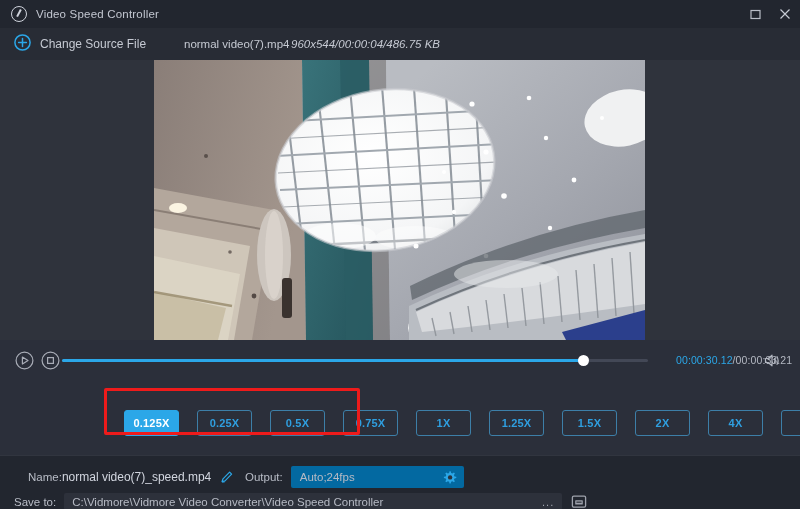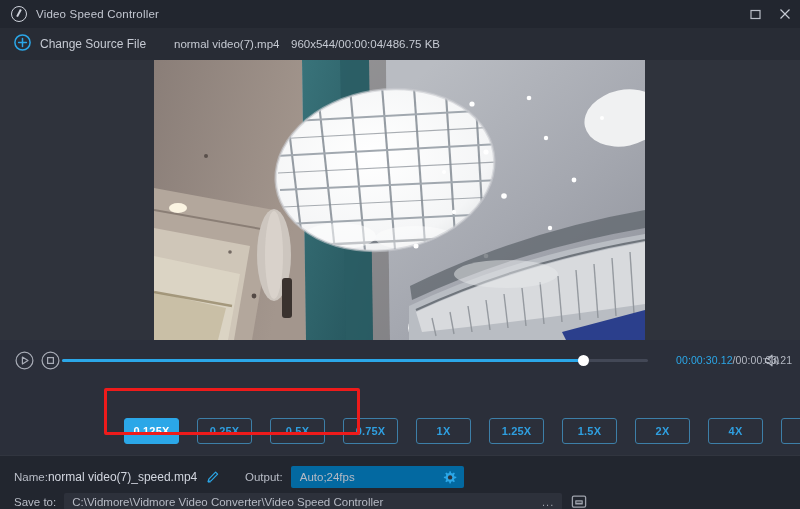--- a/index.html
+++ b/index.html
@@ -42,24 +42,24 @@
   .sourcebar {
     position:absolute; left:0; top:28px; width:800px; height:32px;
     background:#282c35;
     display:flex; align-items:center;
   }
   .plus-icon { margin-left:14px; flex:none; }
   .change-src {
     margin-left:9px; font-size:12px; color:#c6cad3;
   }
   .src-name {
-    position:absolute; left:174px; font-size:11.5px; color:#c6cad3;
+    position:absolute; left:184px; font-size:11.5px; color:#c6cad3;
   }
   .src-meta {
-    position:absolute; left:291px; font-size:11.5px; color:#c6cad3;
+    position:absolute; left:291px; font-size:11.5px; color:#c6cad3;font-style:italic;
   }
 
   
   .preview {
     position:absolute; left:0; top:60px; width:800px; height:280px;
     background:#2f333c;
   }
   .video {
     position:absolute; left:154px; top:0px; width:491px; height:280px;
     overflow:hidden; background:#6b6560;
@@ -101,21 +101,21 @@
   }
   .time-cur { color:#2ba7e8; }
   .time-sep, .time-total { color:#b4b8c2; }
   .vol-icon {
     position:absolute; left:764px; top:0; height:40px;
     display:flex; align-items:center;
   }
 
   
   .speedrow {
-    position:absolute; left:0; top:400px; width:800px; height:75px;
+    position:absolute; left:0; top:392px; width:800px; height:75px;
     background:#2b2f3a;
     padding-left:22px;
   }
   .speeds {
     position:absolute; left:124px; top:18px;
     display:flex; align-items:center; gap:18px;
   }
   .speed-btn {
     width:55px; height:26px;
     display:flex; align-items:center; justify-content:center;
@@ -137,21 +137,21 @@
   .bottombar {
     position:absolute; left:0; top:455px; width:800px; height:54px;
     background:#22262f;
     border-top:1px solid #31353f;
   }
   .row-name {
     position:absolute; left:0; top:10px; height:22px;
     display:flex; align-items:center;
   }
   .lbl { font-size:11.5px; color:#b9bdc7; }
-  .name-label { margin-left:14px; }
+  .name-label { margin-left:28px; }
   .name-value { margin-left:0; font-size:12px; color:#d2d6df; }
   .pencil { margin-left:9px; display:flex; align-items:center; }
 
   .output-group {
     position:absolute; left:245px; top:10px; height:22px;
     display:flex; align-items:center;
   }
   .output-box {
     margin-left:8px; width:173px; height:22px;
     background:#0369a1; border-radius:2px;

